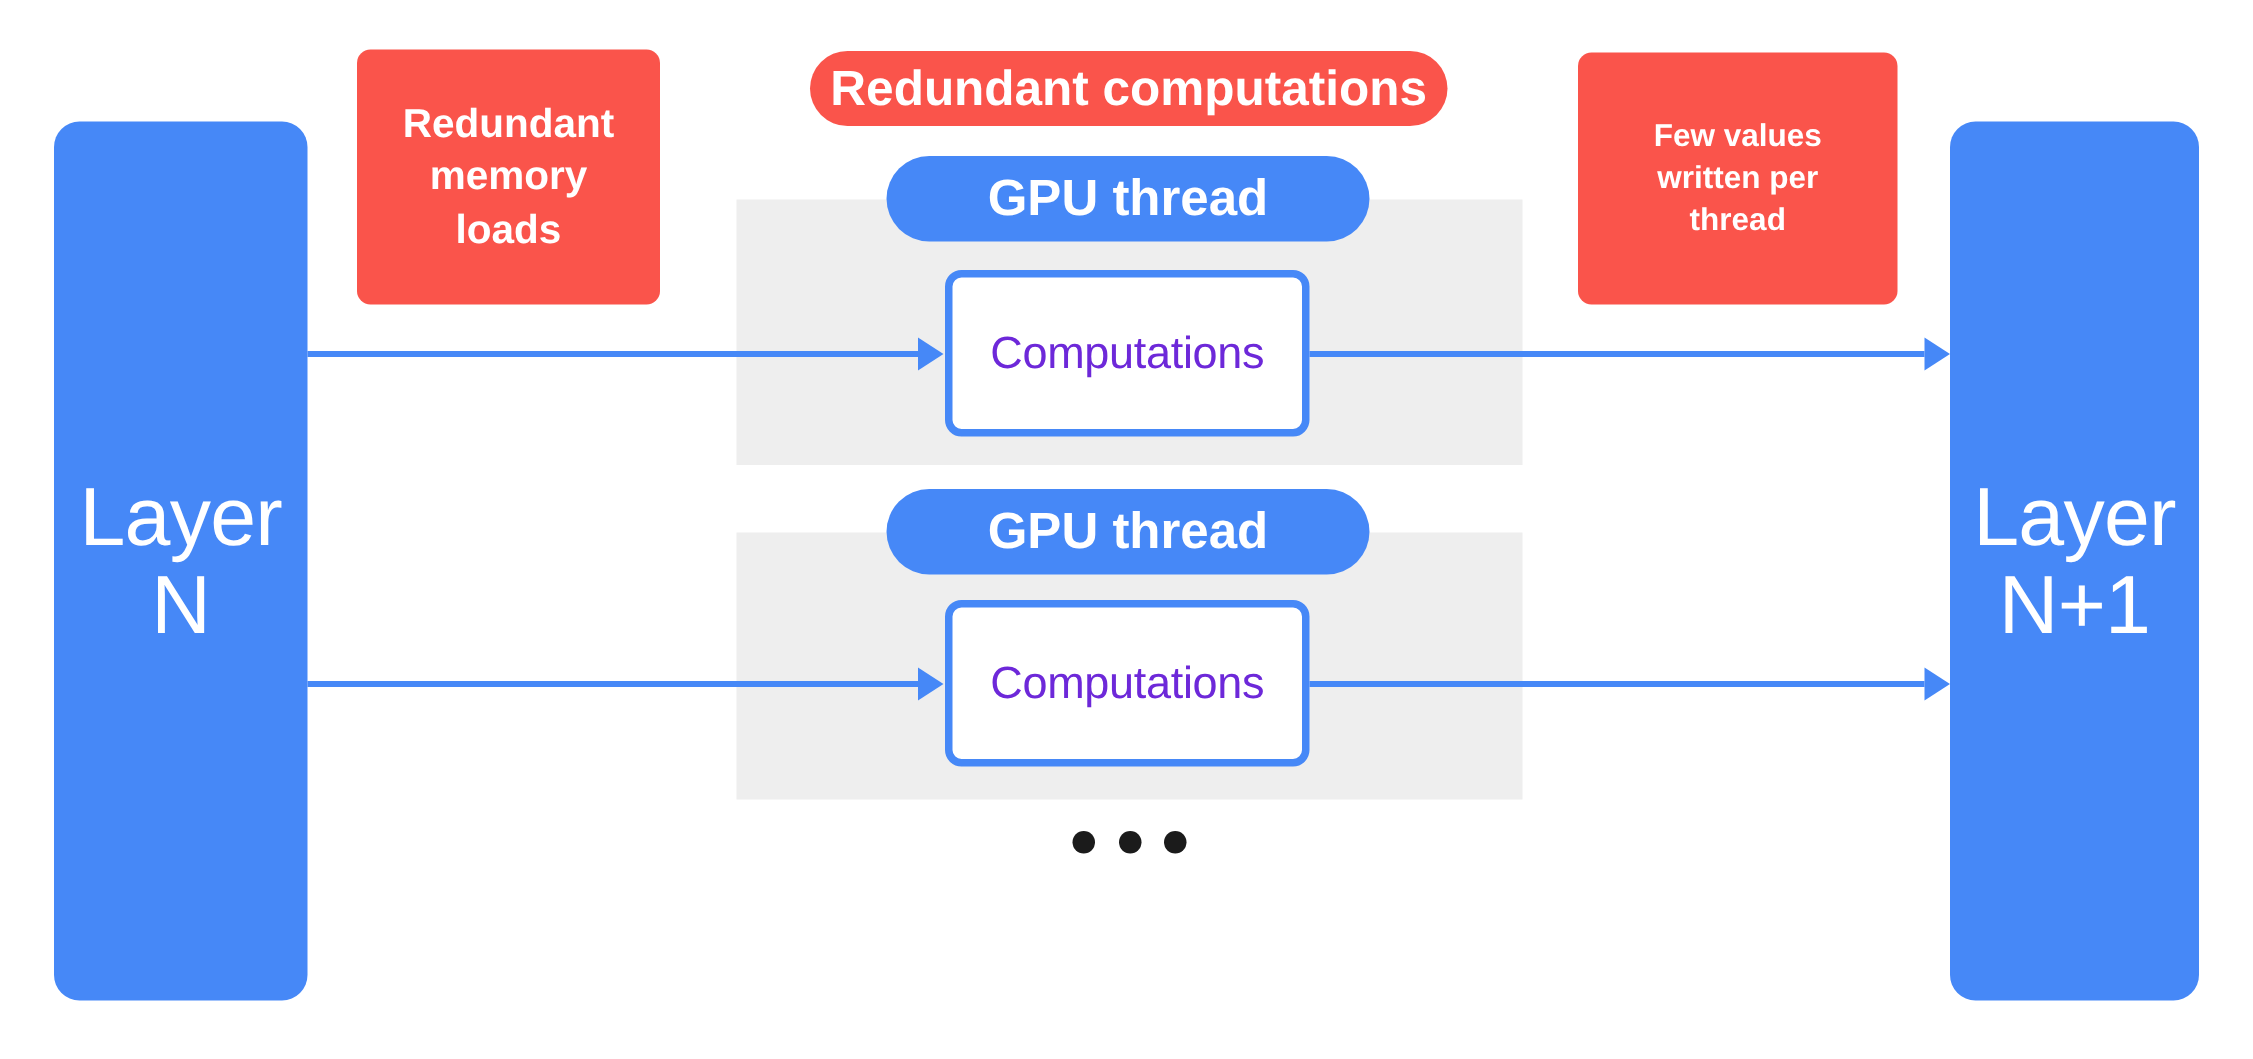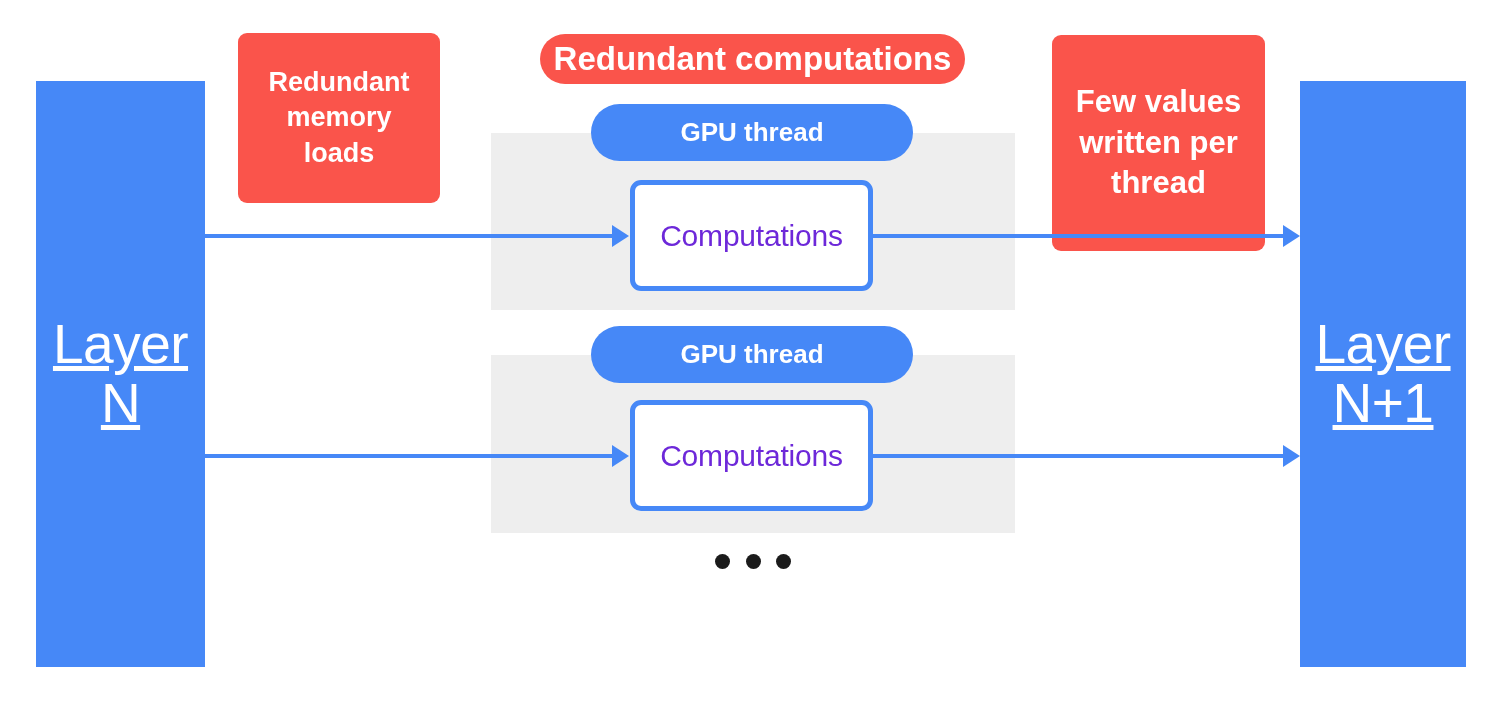--- a/index.html
+++ b/index.html
@@ -17,32 +17,31 @@
     width: 1502px;
     height: 706px;
     background: #ffffff;
     overflow: hidden;
   }
 
   
   .layer-slab {
     position: absolute;
     background: #4688f7;
-    border-radius: 0;
+    border-radius: 17px;
     display: flex;
     align-items: center;
     justify-content: center;
     text-align: center;
     color: #ffffff;
     font-size: 55px;
     line-height: 1.08;
     font-weight: 400;
     letter-spacing: -0.5px;
     white-space: pre-line;
-    text-decoration: underline;
   }
   #layer-n-box   { left: 36px;   top: 81px; width: 169px; height: 586px; }
   #layer-n1-box  { left: 1300px; top: 81px; width: 166px; height: 586px; }
 
   
   .callout-red {
     position: absolute;
     background: #fa544b;
     color: #ffffff;
     font-weight: bold;
@@ -58,23 +57,23 @@
     font-size: 27px;
     line-height: 1.32;
   }
   #callout-redundant-computations {
     left: 540px; top: 34px; width: 425px; height: 50px;
     border-radius: 25px;
     font-size: 33px;
     line-height: 1.2;
   }
   #callout-few-values {
-    left: 1052px; top: 35px; width: 213px; height: 216px;
+    left: 1052px; top: 35px; width: 213px; height: 168px;
     border-radius: 9px;
-    font-size: 31px;
+    font-size: 21px;
     line-height: 1.32;
   }
 
   
   .thread-panel {
     position: absolute;
     left: 491px;
     width: 524px;
     background: #eeeeee;
   }
@@ -82,21 +81,21 @@
   #thread-panel-2 { top: 355px; height: 178px; }
 
   .gpu-thread-pill {
     position: absolute;
     left: 591px;
     width: 322px;
     height: 57px;
     background: #4688f7;
     border-radius: 29px;
     color: #ffffff;
-    font-size: 26px;
+    font-size: 34px;
     font-weight: bold;
     display: flex;
     align-items: center;
     justify-content: center;
   }
   #gpu-thread-pill-1 { top: 104px; }
   #gpu-thread-pill-2 { top: 326px; }
 
   .computations-box {
     position: absolute;

